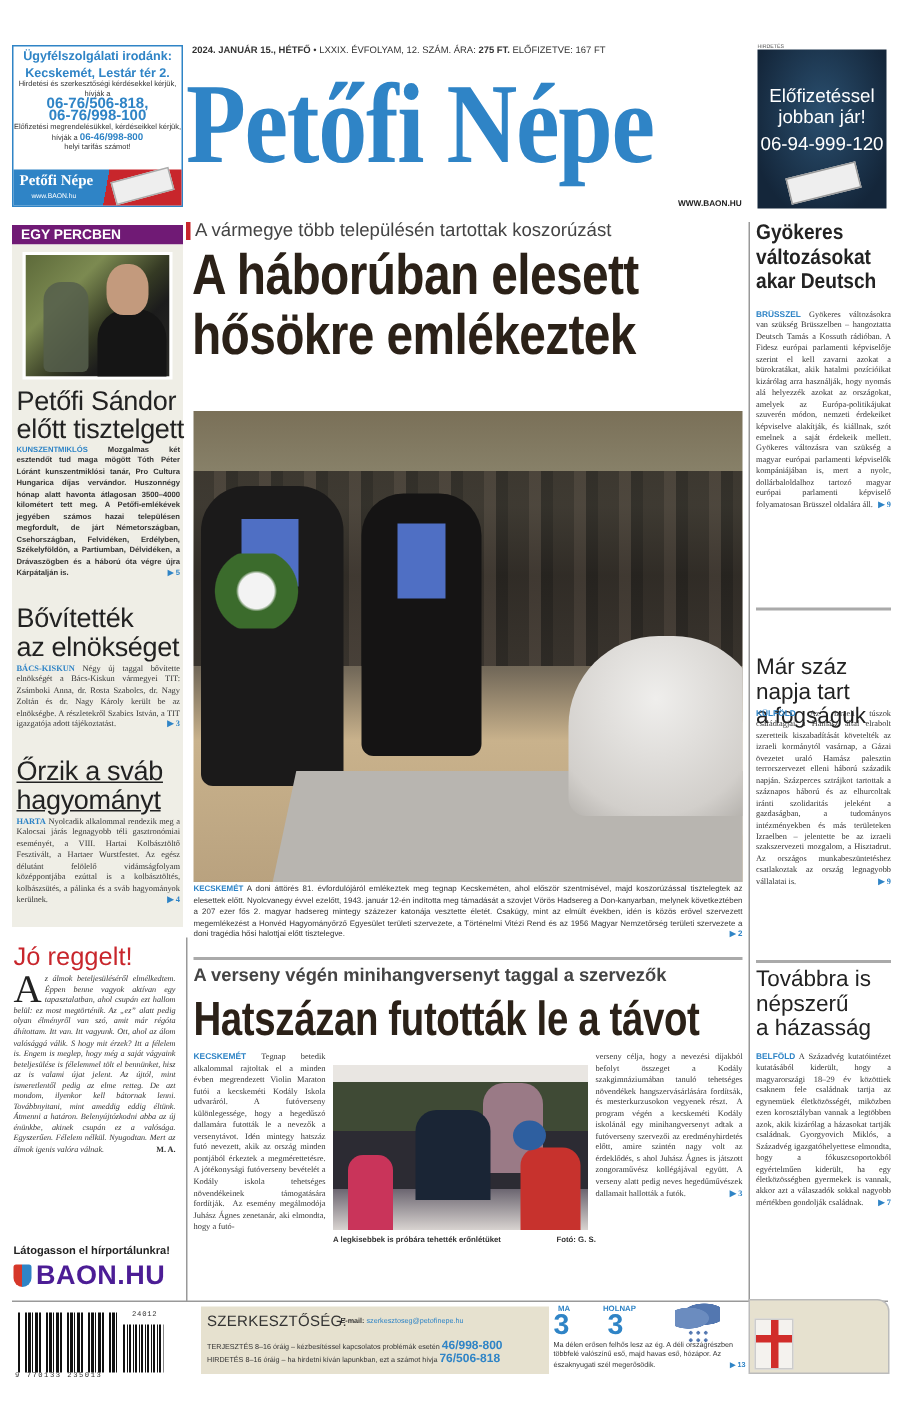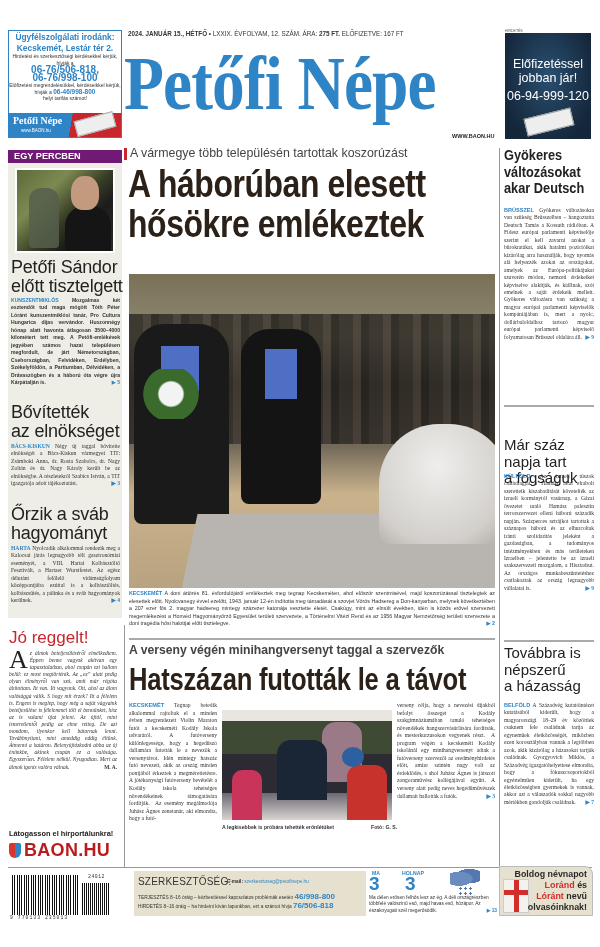--- a/index.html
+++ b/index.html
@@ -38,32 +38,32 @@
   #lc-photo .body { position: absolute; right: 2px; top: 36px; width: 46px; height: 45px; background: #151515; border-radius: 20px 20px 0 0; }
   #lc-photo .statue { position: absolute; left: 12px; top: 18px; width: 30px; height: 60px; background: #565f4c; border-radius: 12px 12px 4px 4px; opacity: .85; }
   .lc-h { left: 11px; font-size: 18px; line-height: 19px; color: #222; white-space: nowrap; letter-spacing: -0.2px; }
   .lc-text { left: 11px; width: 109px; font-size: 5.3px; line-height: 7.45px; text-align: justify; color: #333; }
   .lc-text .kw { color: #2f84c6; font-weight: bold; }
   .ref { color: #2f84c6; font-weight: bold; float: right; }
   #lc-h1 { top: 258px; }
   #lc-t1 { top: 297px; font-weight: bold; font-size: 5.1px; }
   #lc-h2 { top: 403px; font-size: 18px; }
   #lc-t2 { top: 443px; font-family: "Liberation Serif", serif; font-size: 5.6px; }
-  #lc-h3 { top: 505px; font-size: 18px; }
+  #lc-h3 { top: 505px; font-size: 18px; text-decoration: underline; }
   #lc-t3 { top: 545px; font-family: "Liberation Serif", serif; font-size: 5.6px; }
 
   #jo-title { left: 9px; top: 628px; font-size: 17px; color: #c8262c; }
   #jo-text { left: 9px; top: 650px; width: 108px; font-family: "Liberation Serif", serif; font-style: italic; font-size: 5.45px; line-height: 7.1px; text-align: justify; color: #333; }
   #jo-text .dropcap { float: left; font-size: 26px; line-height: 20px; font-style: normal; margin-right: 2px; color: #222; }
   #jo-sig { font-style: normal; font-weight: bold; float: right; }
   #vline-left { left: 124px; top: 625px; width: 1px; height: 243px; background: #999; }
   #latogasson { left: 9px; top: 829px; font-size: 7.4px; font-weight: bold; color: #222; white-space: nowrap; }
   #baon-logo { left: 9px; top: 842px; height: 18px; }
   #baon-shield { position: absolute; left: 0; top: 1px; width: 12px; height: 15px; border-radius: 2px 2px 7px 7px; background: linear-gradient(90deg,#d6372a 0 50%,#2f84c6 50% 100%); }
-  #baon-text { position: absolute; left: 15px; top: -2px; font-size: 18px; font-weight: bold; color: #b91c1c; letter-spacing: 0.3px; white-space: nowrap; }
+  #baon-text { position: absolute; left: 15px; top: -2px; font-size: 18px; font-weight: bold; color: #4c1d95; letter-spacing: 0.3px; white-space: nowrap; }
 
   
   #lead-kicker-bar { left: 124px; top: 148px; width: 3px; height: 12px; background: #c8262c; }
   #lead-kicker { left: 130px; top: 146px; font-size: 12.4px; font-weight: normal; color: #444; white-space: nowrap; }
   #lead-title { left: 128px; top: 164px; font-size: 38px; font-weight: bold; color: #2b2118; line-height: 40px; white-space: nowrap; transform: scaleX(0.84); transform-origin: left top; letter-spacing: -0.5px; }
   #lead-photo { left: 129px; top: 274px; width: 366px; height: 314px; overflow: hidden;
     background:
       radial-gradient(ellipse 90px 75px at 335px 245px, #e3e1de 0 60%, transparent 62%),
       linear-gradient(180deg,#7a7058 0%,#8f8a72 20%,#4a4438 35%,#746a5a 55%,#c9b28c 70%,#b9a27f 100%); }
   #lead-photo .crowd { position: absolute; left: 0; top: 40px; width: 366px; height: 130px; background: repeating-linear-gradient(90deg,#2a2622 0 14px,#3d3630 14px 22px,#1d1b19 22px 30px); opacity: .8; }
@@ -334,19 +334,13 @@
   <div id="wx-cloud"></div>
   <div id="wx-drops"></div>
   <div id="wx-text">
     <span>Ma délen erősen felhős lesz az ég. A déli országrészben többfelé valószínű eső, majd havas eső, hózápor. Az északnyugati szél megerősödik.</span>
     <span class="ref">▶ 13</span>
   </div>
 </div>
 
 <div id="nameday-box" class="abs">
   <div id="nameday-gift"></div>
-  <div id="nameday-text">
-    <div>Boldog névnapot</div>
-    <div><span class="red">Loránd</span> <span>és</span></div>
-    <div><span class="red">Lóránt</span> <span>nevű</span></div>
-    <div>olvasóinknak!</div>
-  </div>
 </div>
 
 </body></html>

